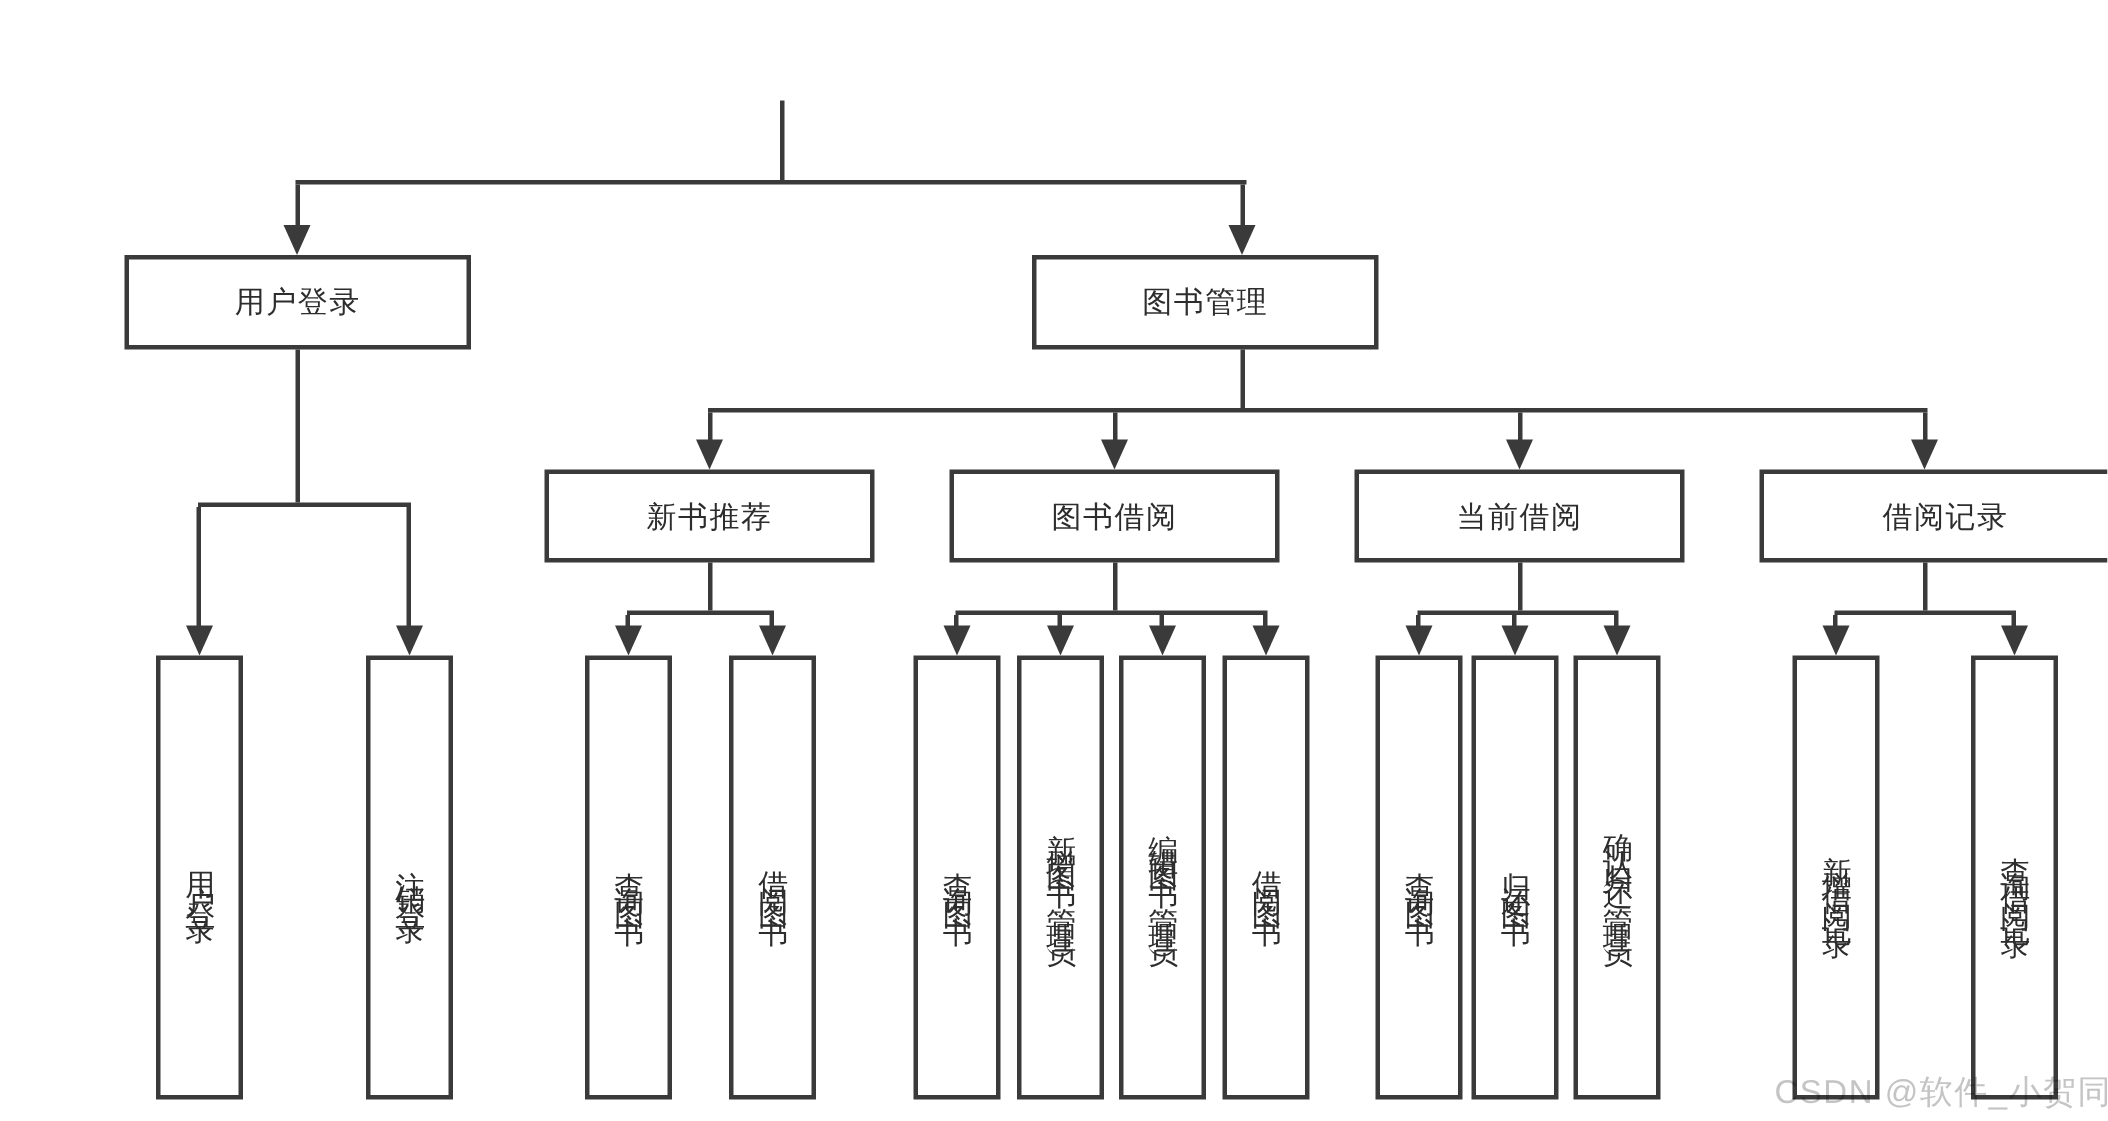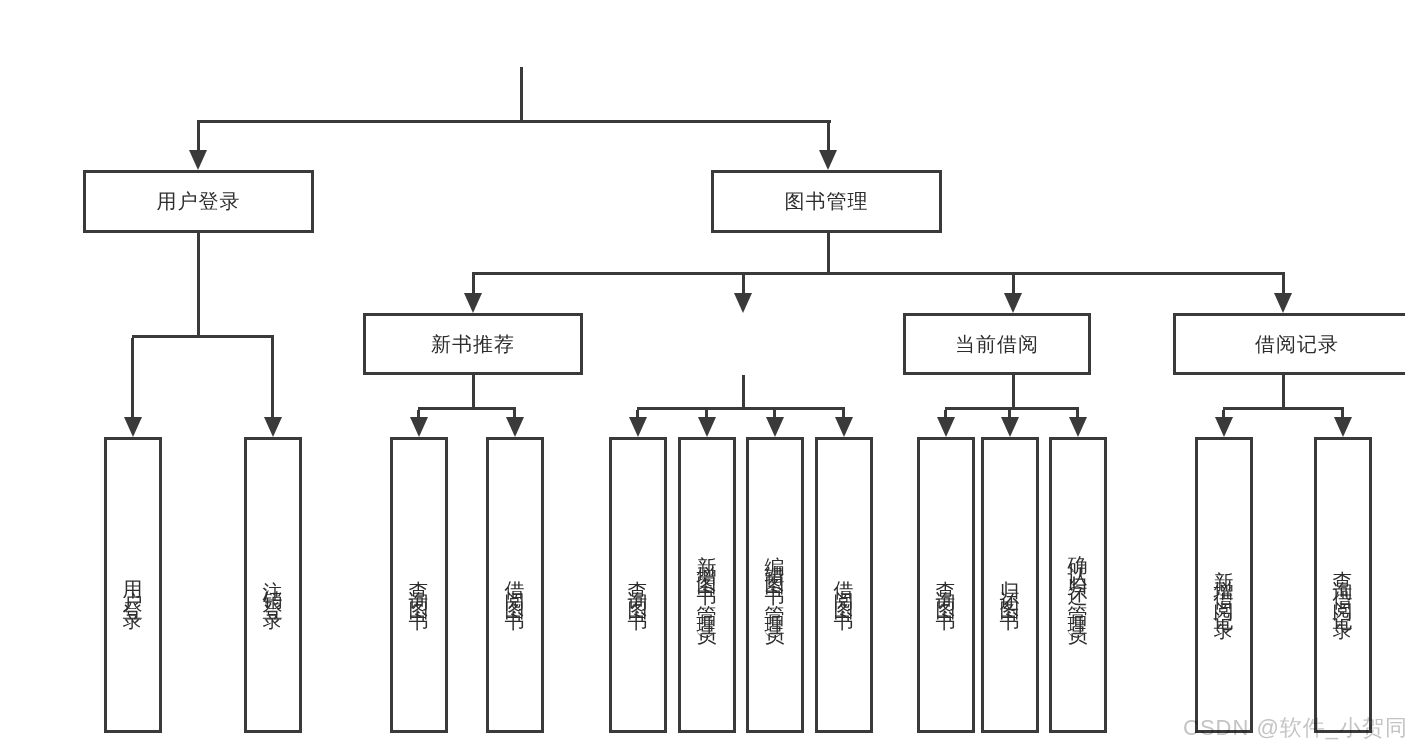--- a/index.html
+++ b/index.html
@@ -60,42 +60,43 @@
 
 
   <div class="vl" style="left:520px;top:67px;height:53px;"></div>
   <div class="hl" style="left:197px;top:120px;width:634px;"></div>
   <div class="vl" style="left:197px;top:123px;height:28px;"></div>
   <div class="arrow" style="left:189px;top:150px;"></div>
   <div class="vl" style="left:827px;top:123px;height:28px;"></div>
   <div class="arrow" style="left:819px;top:150px;"></div>
 
   <div class="box" style="left:83px;top:170px;width:231px;height:63px;">用户登录</div>
-  <div class="box" style="left:711px;top:170px;width:231px;height:63px;">图书管理</div>
+  <div class="box" style="left:688px;top:170px;width:231px;height:63px;">图书管理</div>
 
   <div class="vl" style="left:197px;top:233px;height:102px;"></div>
   <div class="hl" style="left:132px;top:335px;width:142px;"></div>
   <div class="vl" style="left:131px;top:338px;height:80px;"></div>
   <div class="arrow" style="left:124px;top:417px;"></div>
   <div class="vl" style="left:271px;top:338px;height:80px;"></div>
   <div class="arrow" style="left:264px;top:417px;"></div>
 
   <div class="vl" style="left:827px;top:233px;height:39px;"></div>
   <div class="hl" style="left:472px;top:272px;width:813px;"></div>
   <div class="vl" style="left:472px;top:275px;height:19px;"></div>
   <div class="arrow" style="left:464px;top:293px;"></div>
   <div class="vl" style="left:742px;top:275px;height:19px;"></div>
   <div class="arrow" style="left:734px;top:293px;"></div>
   <div class="vl" style="left:1012px;top:275px;height:19px;"></div>
   <div class="arrow" style="left:1004px;top:293px;"></div>
   <div class="vl" style="left:1282px;top:275px;height:19px;"></div>
   <div class="arrow" style="left:1274px;top:293px;"></div>
 
   <div class="box" style="left:363px;top:313px;width:220px;height:62px;">新书推荐</div>
-  <div class="box" style="left:903px;top:313px;width:188px;height:62px;">当前借阅</div>
+  <div class="box" style="left:633px;top:313px;width:220px;height:62px;">图书借阅</div>
+  <div class="box" style="left:903px;top:313px;width:220px;height:62px;">当前借阅</div>
   <div class="box" style="left:1173px;top:313px;width:248px;height:62px;">借阅记录</div>
 
   <div class="vl" style="left:472px;top:375px;height:32px;"></div>
   <div class="hl" style="left:418px;top:407px;width:98px;"></div>
   <div class="vl" style="left:417px;top:410px;height:8px;"></div>
   <div class="arrow" style="left:410px;top:417px;"></div>
   <div class="vl" style="left:513px;top:410px;height:8px;"></div>
   <div class="arrow" style="left:506px;top:417px;"></div>
 
   <div class="vl" style="left:742px;top:375px;height:32px;"></div>

